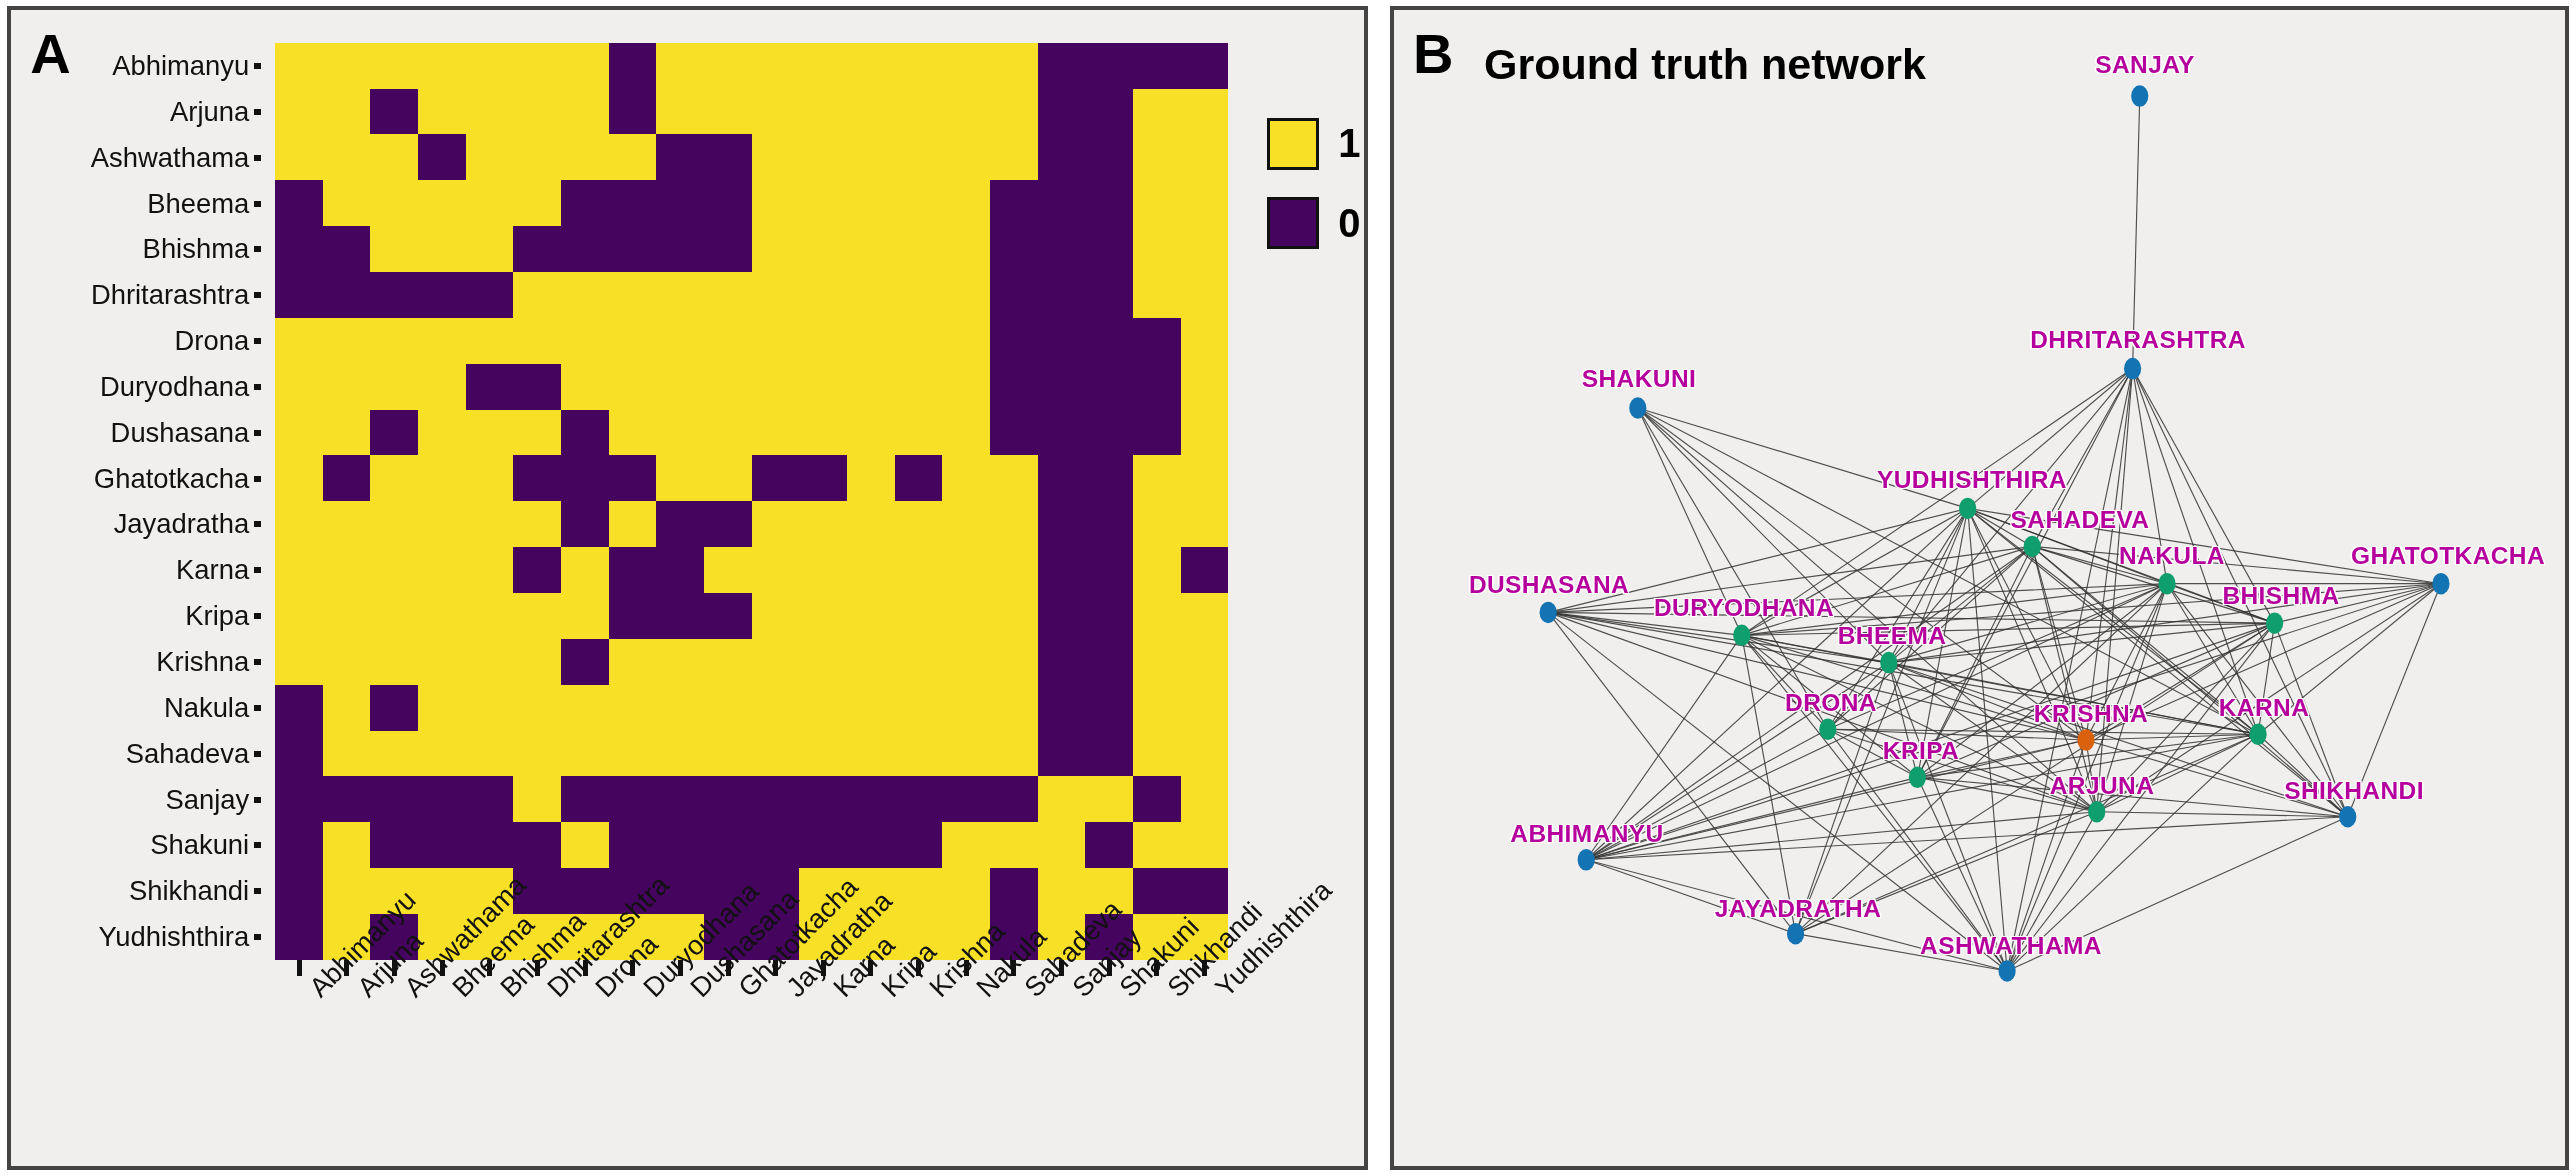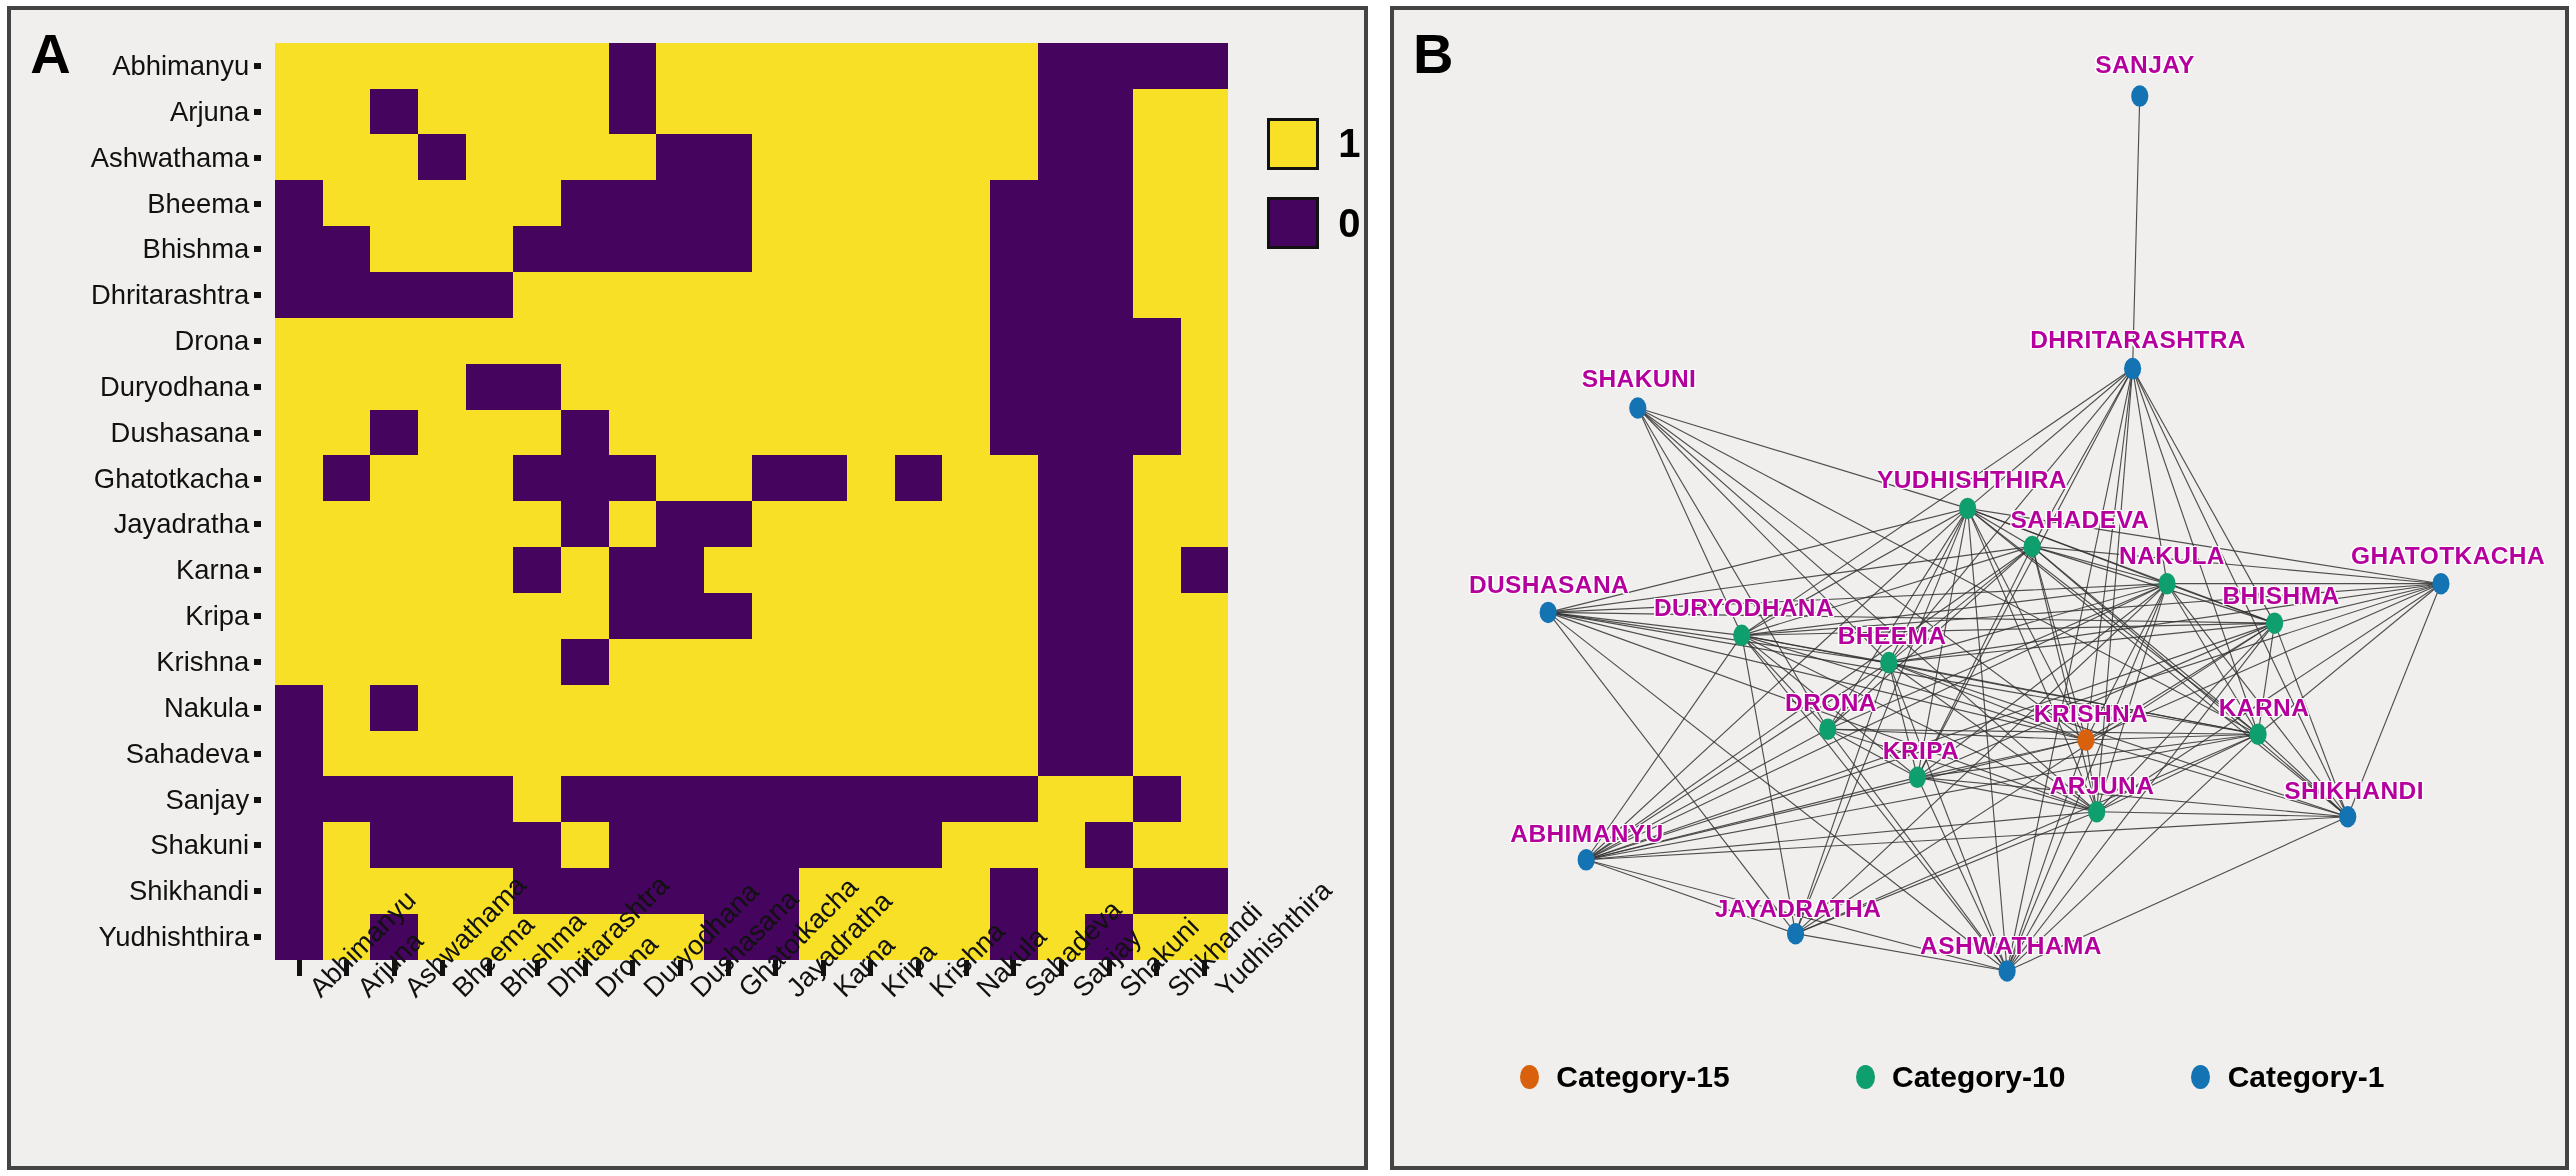--- a/index.html
+++ b/index.html
@@ -595,20 +595,21 @@
           <div class="lgSw" style="background: rgb(69, 4, 94);"></div>
           <div class="lgTx">0</div>
         </div>
       </div>
   </div>
 
   <div class="panel" id="panelB">
 
     <div class="panel-letter" style="left:19px;top:16px;">B</div>
 
+    <div id="bTitle">Ground truth network</div>
 
     <svg id="netSvg" viewBox="0 0 1633 1612" preserveAspectRatio="none">
         <g>
           <line x1="1040" y1="120" x2="1030" y2="500" stroke="#333333" stroke-width="1.6" opacity="0.85"></line>
           <line x1="1030" y1="500" x2="800" y2="695" stroke="#333333" stroke-width="1.6" opacity="0.85"></line>
           <line x1="1030" y1="500" x2="890" y2="748" stroke="#333333" stroke-width="1.6" opacity="0.85"></line>
           <line x1="1030" y1="500" x2="1078" y2="800" stroke="#333333" stroke-width="1.6" opacity="0.85"></line>
           <line x1="1030" y1="500" x2="1228" y2="855" stroke="#333333" stroke-width="1.6" opacity="0.85"></line>
           <line x1="1030" y1="500" x2="485" y2="872" stroke="#333333" stroke-width="1.6" opacity="0.85"></line>
           <line x1="1030" y1="500" x2="690" y2="910" stroke="#333333" stroke-width="1.6" opacity="0.85"></line>
@@ -824,30 +825,16 @@
         <div class="nodeLbl" style="left: 870px; top: 712px;">KARNA</div>
         <div class="nodeLbl" style="left: 437px; top: 707px;">DRONA</div>
         <div class="nodeLbl" style="left: 527px; top: 755px;">KRIPA</div>
         <div class="nodeLbl" style="left: 708px; top: 790px;">ARJUNA</div>
         <div class="nodeLbl" style="left: 960px; top: 795px;">SHIKHANDI</div>
         <div class="nodeLbl" style="left: 193px; top: 838px;">ABHIMANYU</div>
         <div class="nodeLbl" style="left: 404px; top: 913px;">JAYADRATHA</div>
         <div class="nodeLbl" style="left: 617px; top: 950px;">ASHWATHAMA</div>
       </div>
 
-    <div id="netLegend">
-        <div class="nlItem">
-          <div class="nlDot" style="background: rgb(217, 97, 12);"></div>
-          <div class="nlTx">Category-15</div>
-        </div>
-        <div class="nlItem">
-          <div class="nlDot" style="background: rgb(15, 158, 110);"></div>
-          <div class="nlTx">Category-10</div>
-        </div>
-        <div class="nlItem">
-          <div class="nlDot" style="background: rgb(19, 115, 179);"></div>
-          <div class="nlTx">Category-1</div>
-        </div>
-      </div>
   </div>
 
 </div>
 
 
 </body></html>

